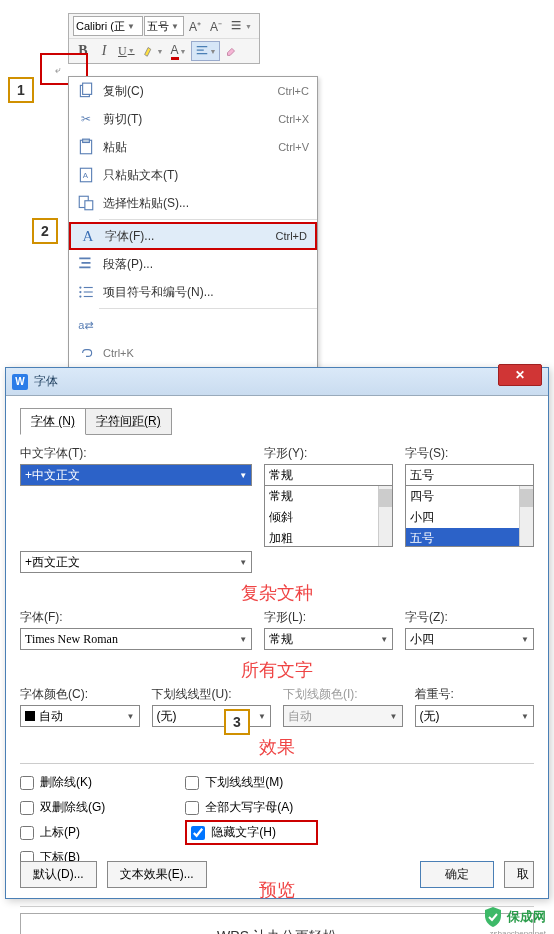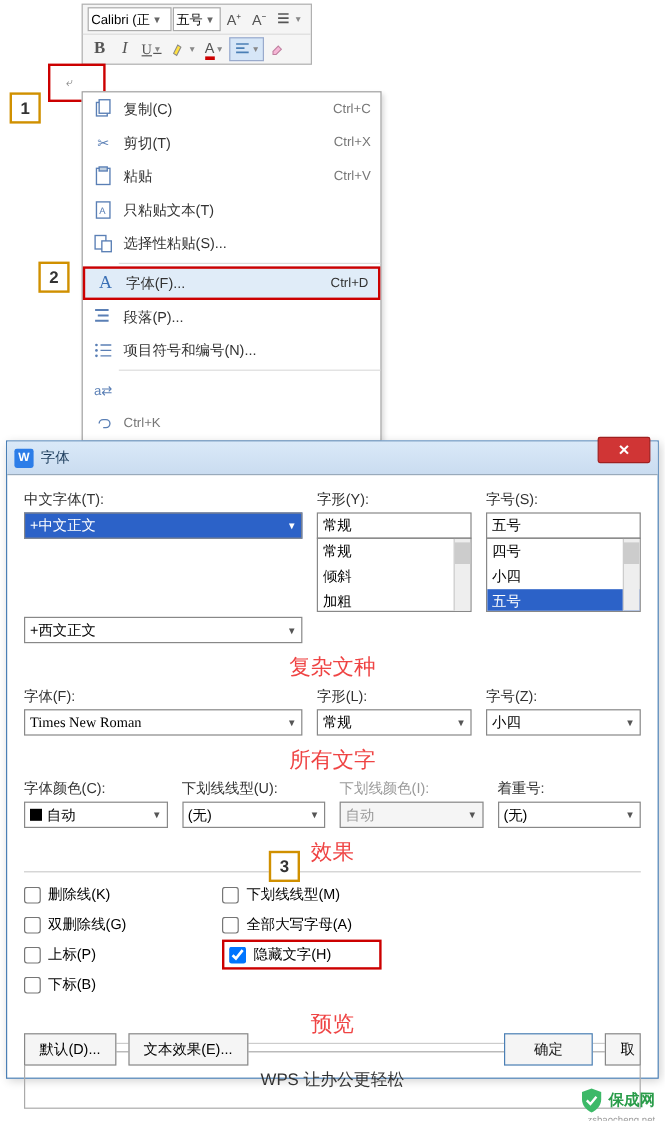--- a/index.html
+++ b/index.html
@@ -1,19 +1,19 @@
 <!DOCTYPE html>
 <html><head>
 <meta charset="utf-8">
 <style>
   * { box-sizing: border-box; margin: 0; padding: 0; }
   body { font-family: "Microsoft YaHei", "SimSun", Arial, sans-serif; font-size: 12px; background: #fff; width: 554px; height: 934px; position: relative; overflow: hidden; }
   
   
-  .mini-toolbar { position: absolute; top: 3px; left: 68px; border: 1px solid #b0b0b0; background: #f5f5f5; }
+  .mini-toolbar { position: absolute; top: 13px; left: 68px; border: 1px solid #b0b0b0; background: #f5f5f5; }
   .mini-toolbar .row { display: flex; align-items: center; padding: 2px 4px; gap: 1px; }
   .mini-toolbar .row + .row { border-top: 1px solid #ddd; }
   .tb-combo { border: 1px solid #aaa; background: #fff; height: 20px; font-size: 11px; display: flex; align-items: center; padding: 0 2px; }
   .tb-combo .drop { font-size: 8px; color: #666; margin-left: 2px; }
   .tb-btn { width: 20px; height: 20px; display: flex; align-items: center; justify-content: center; font-size: 12px; color: #555; cursor: pointer; }
   .tb-btn.wide { width: auto; padding: 0 3px; }
   .tb-btn svg { width: 14px; height: 14px; }
   .tb-btn .drop { font-size: 7px; margin-left: 1px; color: #888; }
   .bold { font-weight: bold; font-family: "Times New Roman"; font-size: 14px; }
   .italic { font-style: italic; font-family: "Times New Roman"; font-size: 14px; }
@@ -234,20 +234,24 @@
 <div class="step-badge sb2">2</div>
 
 <div class="dialog">
   <div class="dlg-title">
     <div class="appicon">W</div>
     <div class="ttext">字体</div>
   </div>
   <div class="dlg-close">✕</div>
 
   <div class="dlg-body">
+    <div class="tabs">
+      <div class="tab active und">字体 (N)</div>
+      <div class="tab und">字符间距(R)</div>
+    </div>
 
     <div class="form-row">
       <div class="form-col wide">
         <label class="form-lbl">中文字体(T):</label>
         <div class="combo sel-blue">
             <span>+中文正文</span>
             <span class="drop" style="color:#fff;">▼</span>
           </div>
       </div>
       <div class="form-col">

